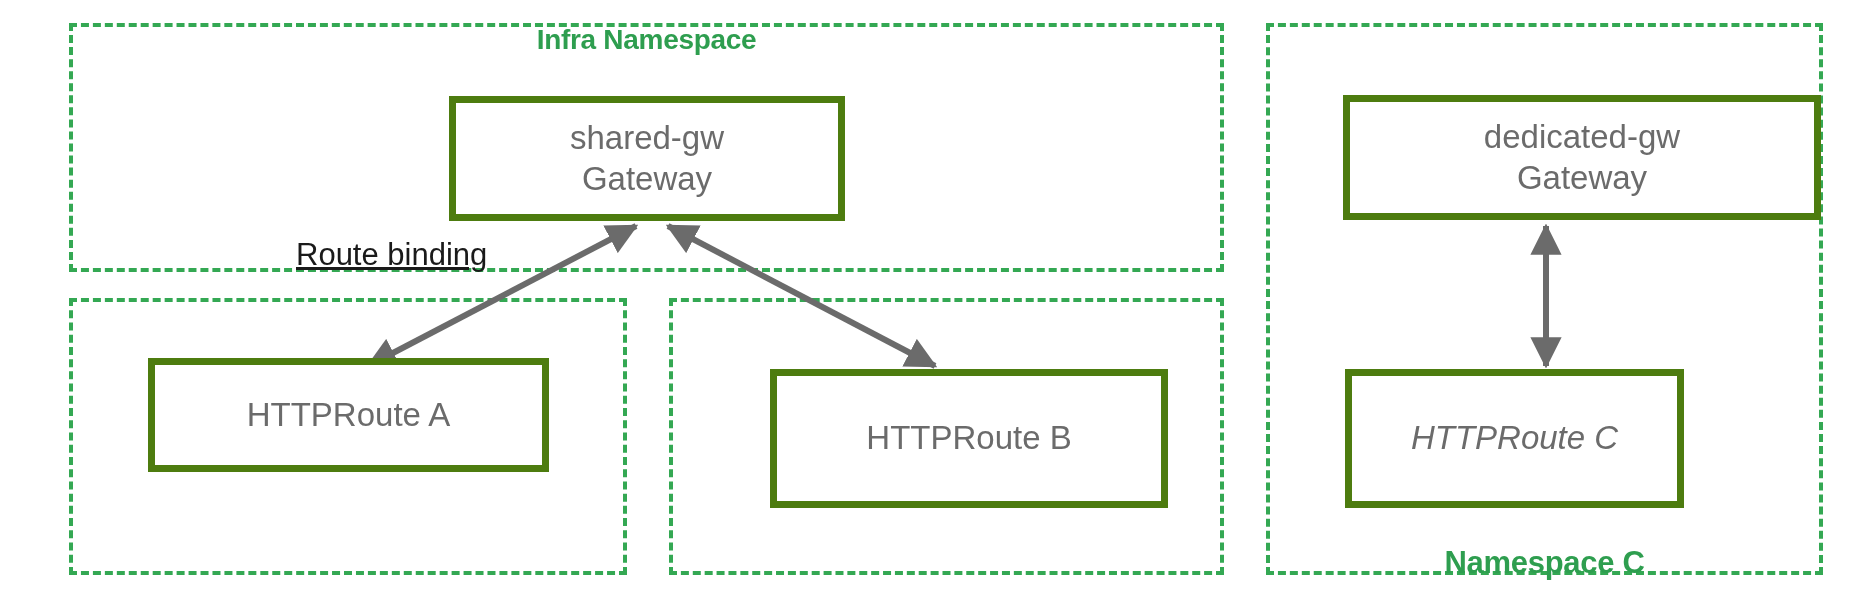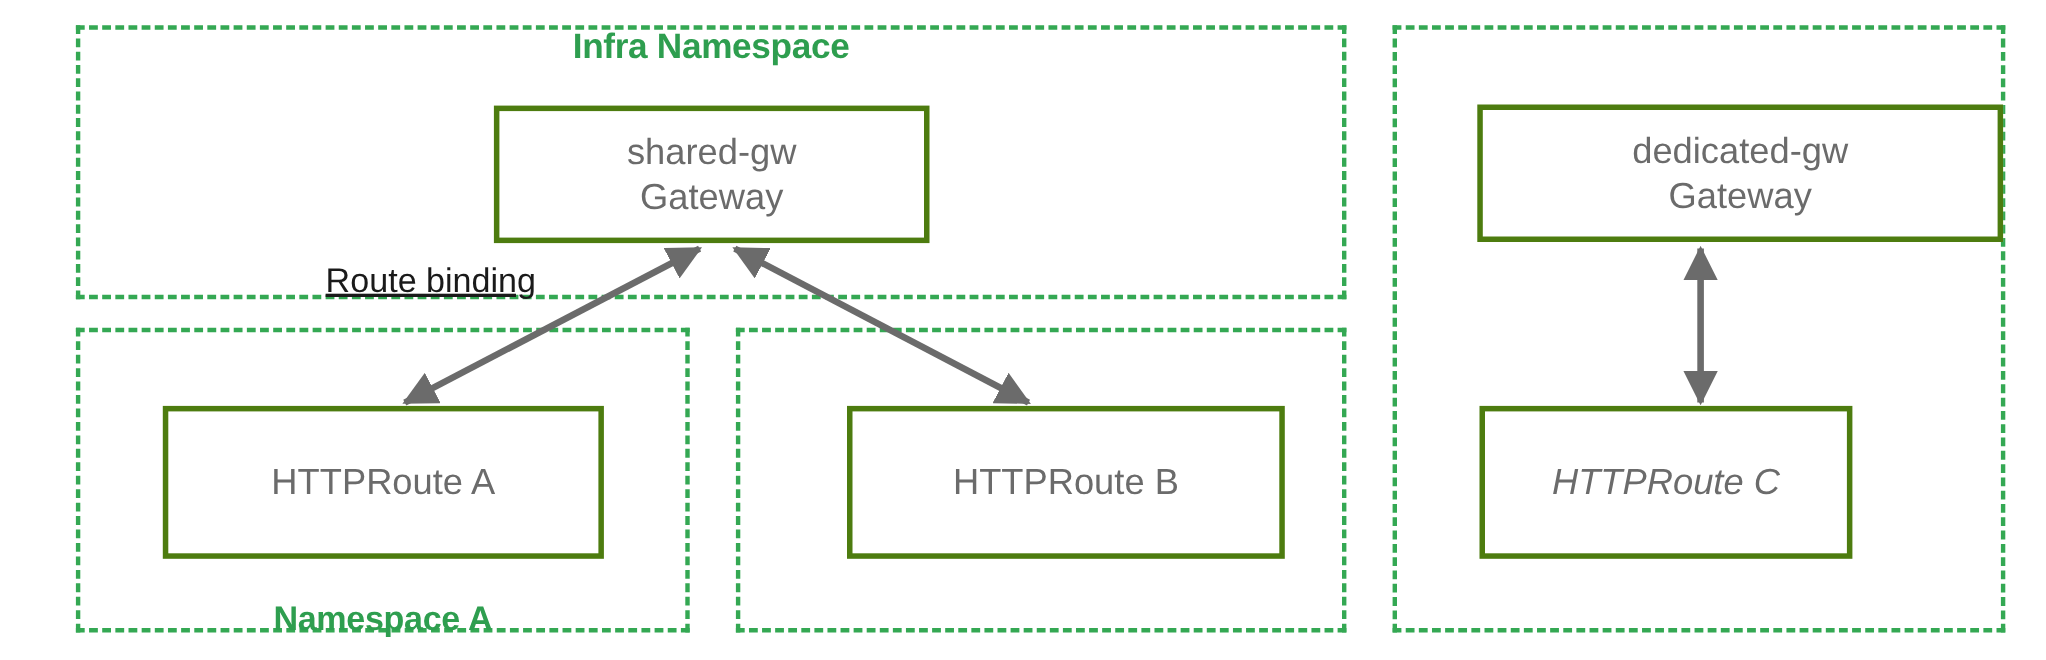--- a/index.html
+++ b/index.html
@@ -33,28 +33,28 @@
     position: absolute;
     color: #2e9e4f;
     font-weight: bold;
     font-size: 31px;
     letter-spacing: -0.3px;
     text-align: center;
     white-space: nowrap;
     font-family: "Liberation Sans", sans-serif;
   }
   .ns-label.top {
-    font-size: 32px;
+    font-size: 28px;
   }
 
   
   .res-box {
     position: absolute;
     box-sizing: border-box;
-    border: 5px solid #4d7c0f;
+    border: 7px solid #4d7c0f;
     background: #ffffff;
     color: #6b6b6b;
     display: flex;
     align-items: center;
     justify-content: center;
     text-align: center;
     font-size: 33px;
     line-height: 1.22;
     font-family: "Liberation Sans", sans-serif;
     white-space: pre-line;
@@ -87,23 +87,23 @@
   <div class="ns-box" style="left:69px; top:23px; width:1155px; height:249px;"></div>
 
   <div class="ns-box" style="left:69px; top:298px; width:558px; height:277px;"></div>
 
   <div class="ns-box" style="left:669px; top:298px; width:555px; height:277px;"></div>
 
   <div class="ns-box" style="left:1266px; top:23px; width:557px; height:552px;"></div>
 
   <div class="ns-label top" style="left:69px; top:24px; width:1155px;">Infra Namespace</div>
 
-  <div class="ns-label" style="left:69px; top:545px; width:558px;">Namespace A</div>
 
 
+  <div class="ns-label" style="left:1266px; top:545px; width:557px;">Namespace C</div>
 
   <svg id="connectors" viewBox="0 0 1860 600" xmlns="http://www.w3.org/2000/svg">
     <defs>
       <marker id="ah" viewBox="0 0 10 10" refX="9.2" refY="5" markerWidth="5.2" markerHeight="5.2" orient="auto-start-reverse">
         <path d="M 0 0 L 10 5 L 0 10 z" fill="#6b6b6b"></path>
       </marker>
     </defs>
 
     <line x1="368" y1="366" x2="636" y2="226" stroke="#6b6b6b" stroke-width="6" marker-start="url(#ah)" marker-end="url(#ah)"></line>
 
@@ -113,19 +113,19 @@
   </svg>
 
   <div class="edge-label" style="left:296px; top:237px;text-decoration:underline;">Route binding</div>
 
   <div class="res-box" style="left:449px; top:96px; width:396px; height:125px;">shared-gw
 Gateway</div>
 
   <div class="res-box" style="left:1343px; top:95px; width:478px; height:125px;">dedicated-gw
 Gateway</div>
 
-  <div class="res-box" style="left:148px; top:369px; width:401px; height:139px;">HTTPRoute A</div>
+  <div class="res-box" style="left:148px; top:358px; width:401px; height:114px;">HTTPRoute A</div>
 
   <div class="res-box" style="left:750px; top:369px; width:398px; height:139px;margin-left:20px;">HTTPRoute B</div>
 
   <div class="res-box" style="left:1345px; top:369px; width:339px; height:139px;font-style:italic;">HTTPRoute C</div>
 
 </div>
 
 </body></html>

